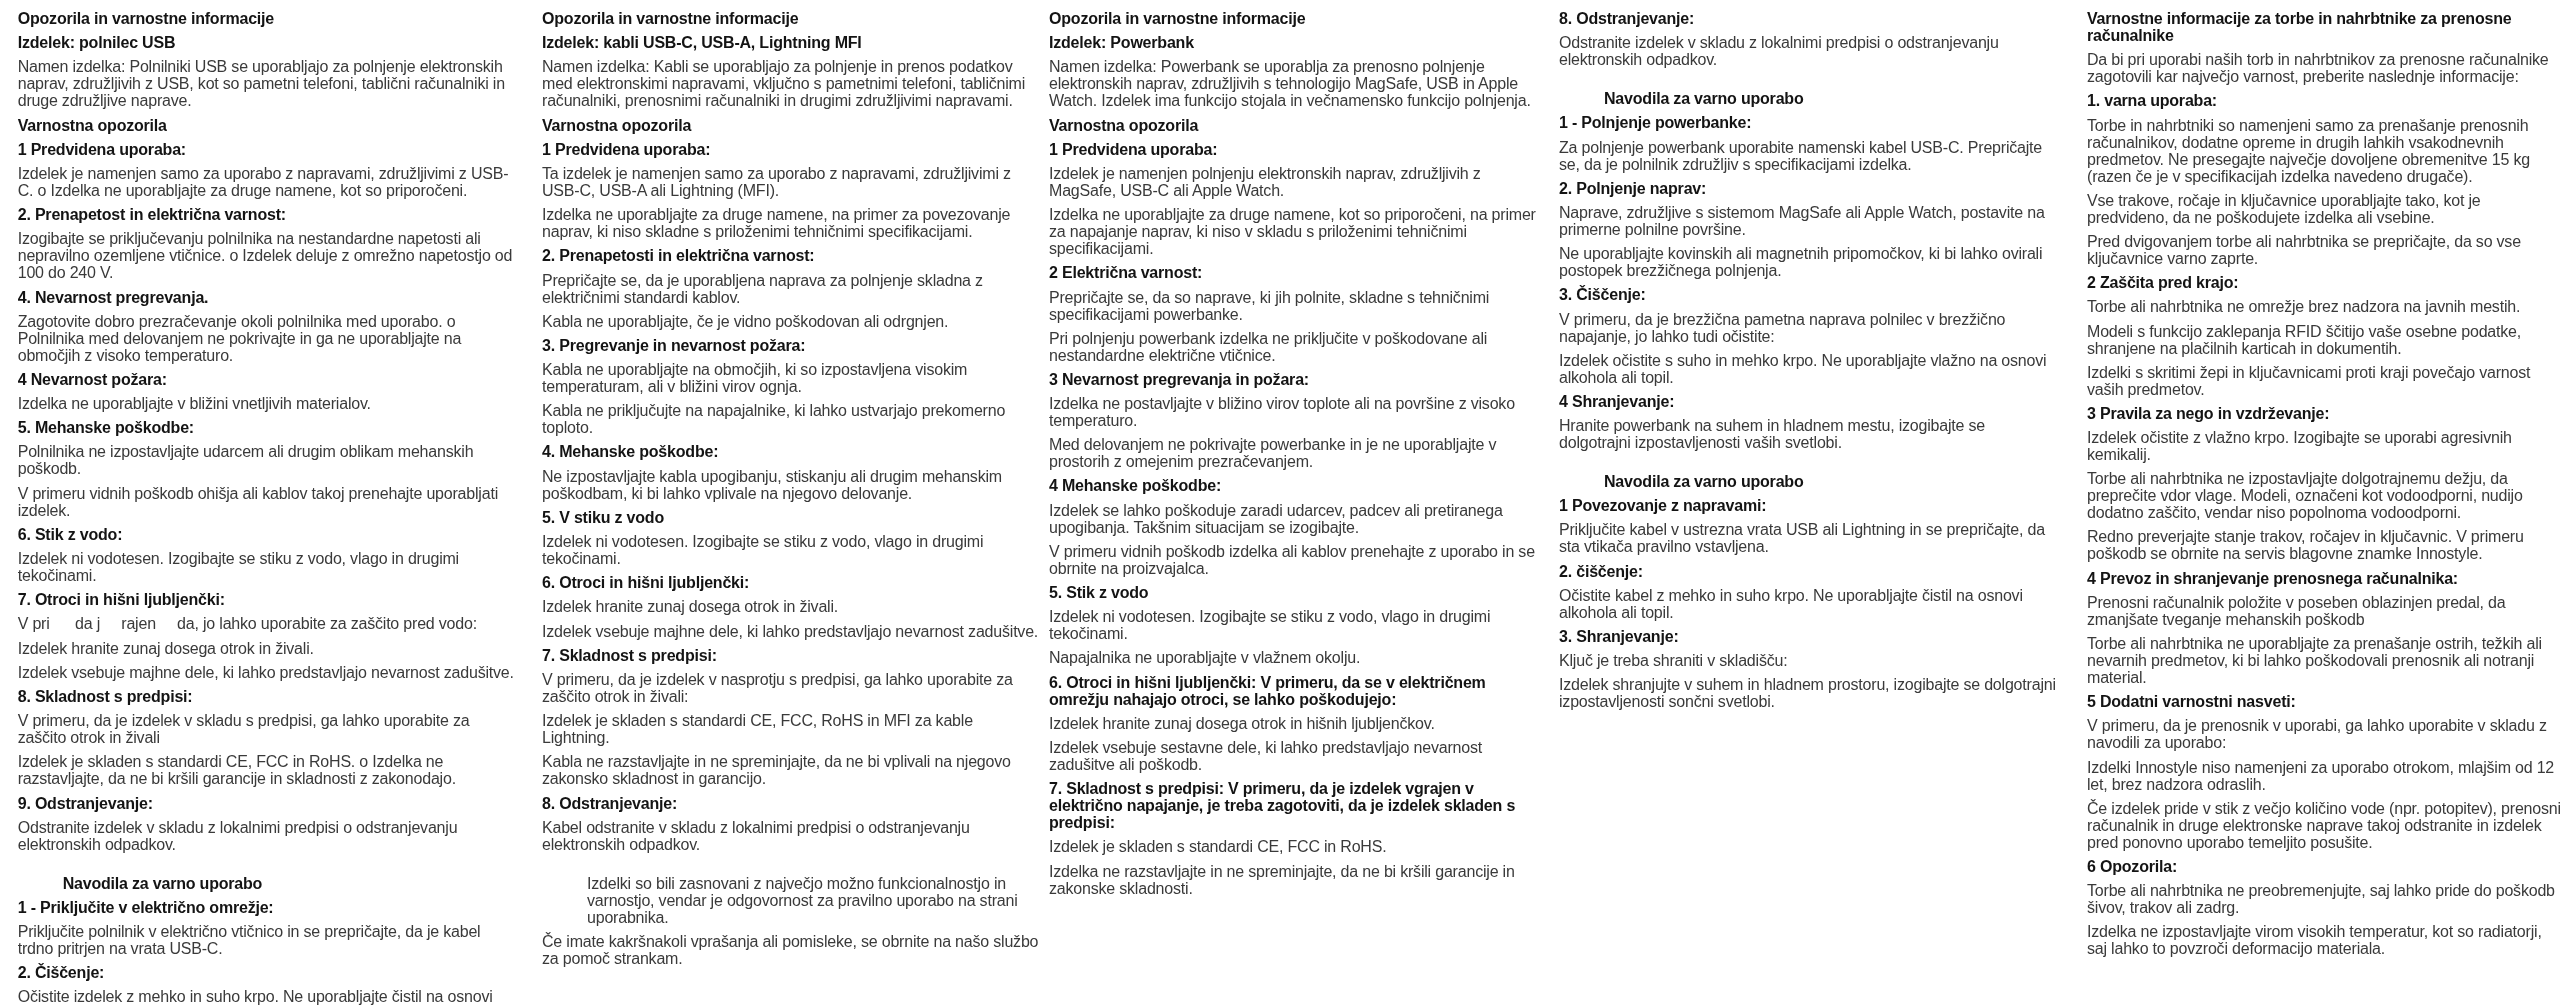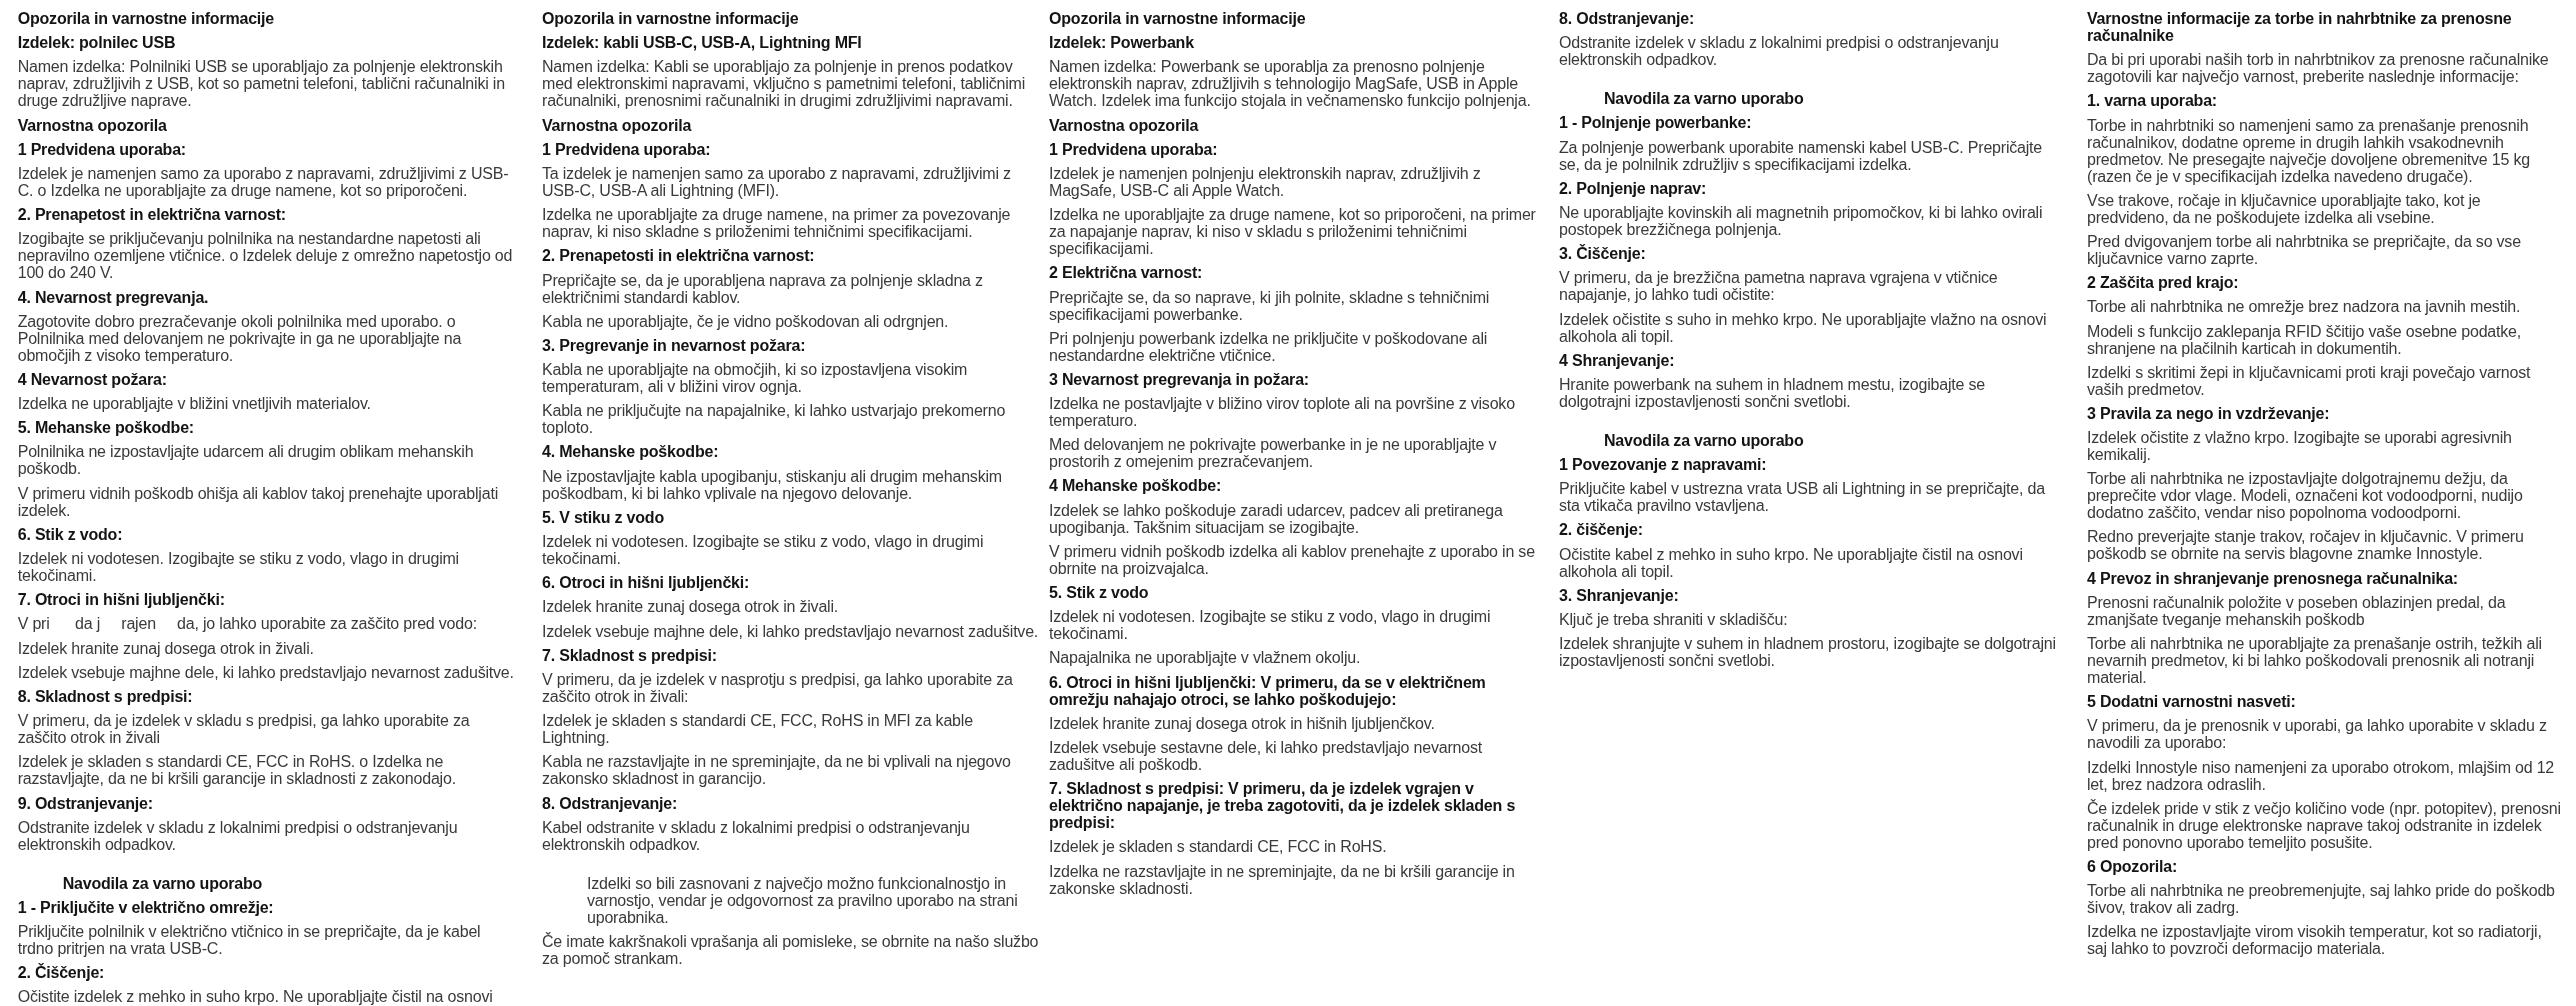--- a/index.html
+++ b/index.html
@@ -135,26 +135,27 @@
       <div class="blk p">Izdelek je skladen s standardi CE, FCC in RoHS.</div>
       <div class="blk p">Izdelka ne razstavljajte in ne spreminjajte, da ne bi kršili garancije in zakonske skladnosti.</div>
     </div>
   <div class="col col-3">
       <div class="blk h">8. Odstranjevanje:</div>
       <div class="blk p">Odstranite izdelek v skladu z lokalnimi predpisi o odstranjevanju elektronskih odpadkov.</div>
       <div class="blk h gap-top">Navodila za varno uporabo</div>
       <div class="blk h">1 - Polnjenje powerbanke:</div>
       <div class="blk p">Za polnjenje powerbank uporabite namenski kabel USB-C. Prepričajte se, da je polnilnik združljiv s specifikacijami izdelka.</div>
       <div class="blk h">2. Polnjenje naprav:</div>
+      <div class="blk p">Naprave, združljive s sistemom MagSafe ali Apple Watch, postavite na primerne polnilne površine.</div>
       <div class="blk p">Ne uporabljajte kovinskih ali magnetnih pripomočkov, ki bi lahko ovirali postopek brezžičnega polnjenja.</div>
       <div class="blk h">3. Čiščenje:</div>
-      <div class="blk p">V primeru, da je brezžična pametna naprava vgrajena v vtičnice napajanje, jo lahko tudi očistite:</div>
+      <div class="blk p">V primeru, da je brezžična pametna naprava polnilec v brezžično napajanje, jo lahko tudi očistite:</div>
       <div class="blk p">Izdelek očistite s suho in mehko krpo. Ne uporabljajte vlažno na osnovi alkohola ali topil.</div>
       <div class="blk h">4 Shranjevanje:</div>
-      <div class="blk p">Hranite powerbank na suhem in hladnem mestu, izogibajte se dolgotrajni izpostavljenosti sončni svetlobi.</div>
+      <div class="blk p">Hranite powerbank na suhem in hladnem mestu, izogibajte se dolgotrajni izpostavljenosti vaših svetlobi.</div>
       <div class="blk h gap-top">Navodila za varno uporabo</div>
       <div class="blk h">1 Povezovanje z napravami:</div>
       <div class="blk p">Priključite kabel v ustrezna vrata USB ali Lightning in se prepričajte, da sta vtikača pravilno vstavljena.</div>
       <div class="blk h">2. čiščenje:</div>
       <div class="blk p">Očistite kabel z mehko in suho krpo. Ne uporabljajte čistil na osnovi alkohola ali topil.</div>
       <div class="blk h">3. Shranjevanje:</div>
       <div class="blk p">Ključ je treba shraniti v skladišču:</div>
       <div class="blk p">Izdelek shranjujte v suhem in hladnem prostoru, izogibajte se dolgotrajni izpostavljenosti sončni svetlobi.</div>
     </div>
   <div class="col col-4">

